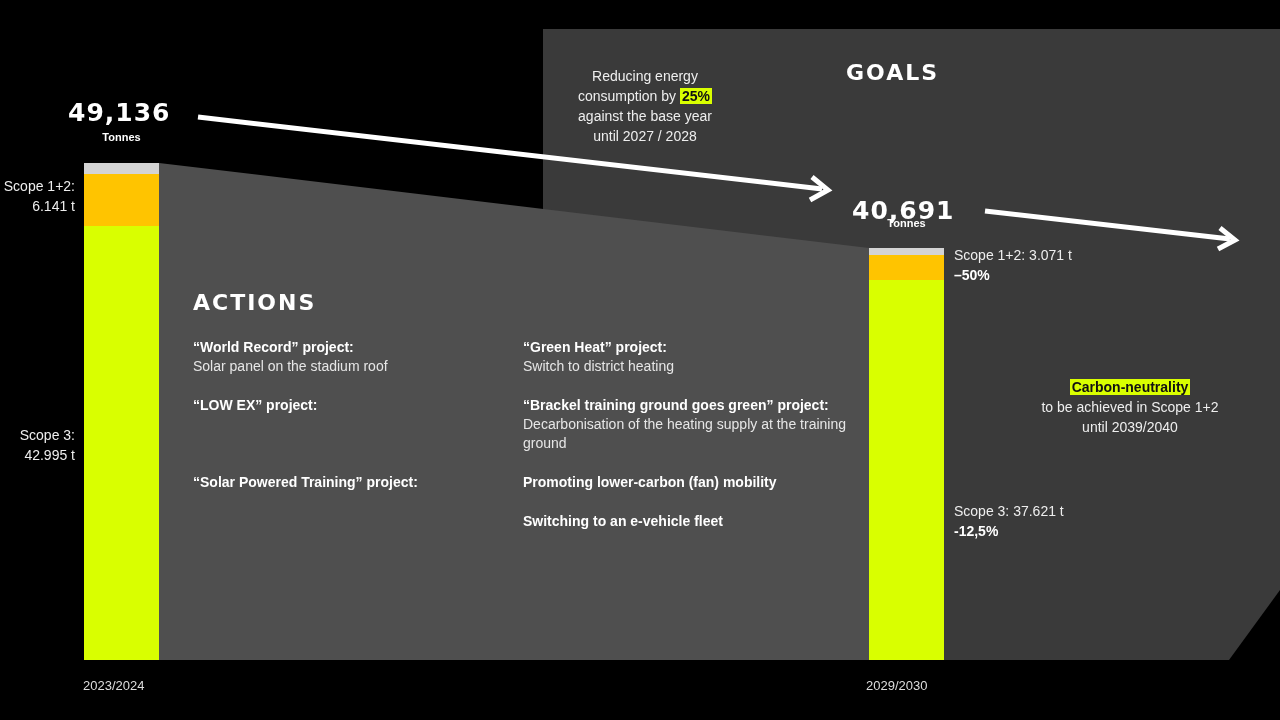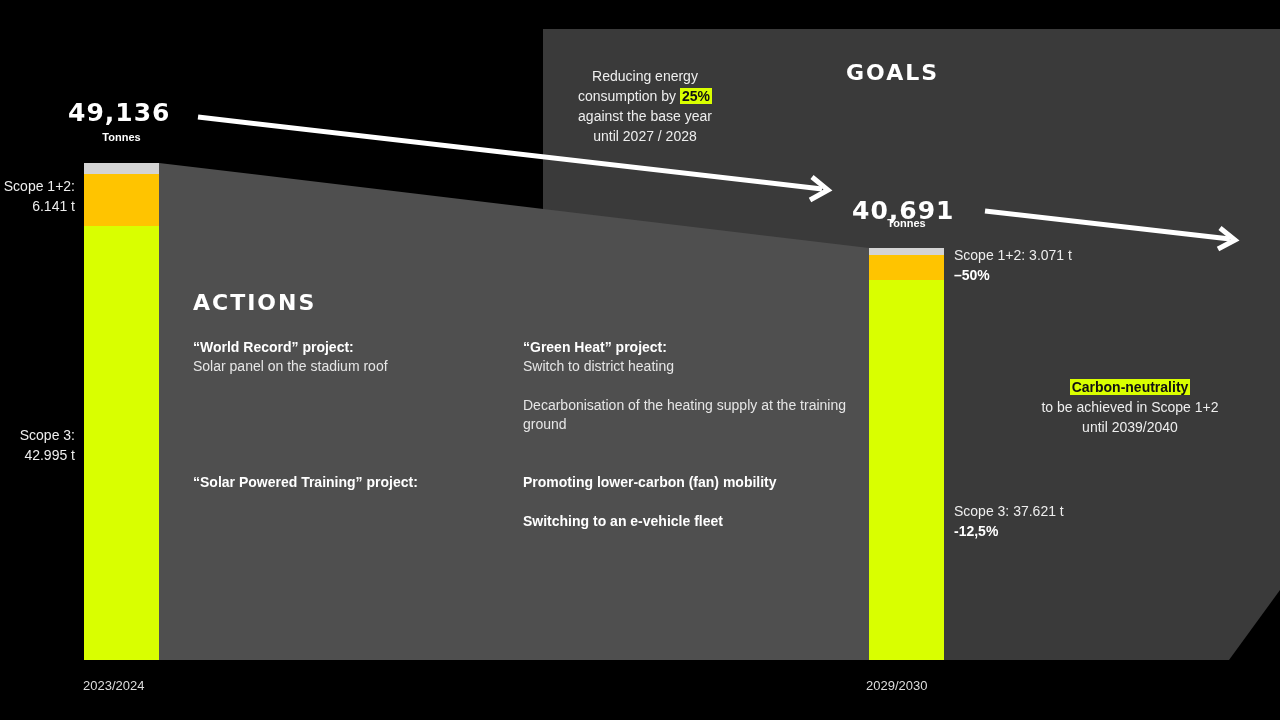--- a/index.html
+++ b/index.html
@@ -73,22 +73,22 @@
   <div>until 2027 / 2028</div>
 </div>
 <div class="abs lbl" style="left:1020px;top:377px;width:220px;text-align:center;">
   <div><span class="hl">Carbon-neutrality</span></div>
   <div>to be achieved in Scope 1+2</div>
   <div>until 2039/2040</div>
 </div>
 
 <div class="abs heading" style="left:193px;top:290px;">ACTIONS</div>
 <div class="abs act" style="left:193px;top:338px;width:320px;"><b>“World Record” project:</b><span>Solar panel on the stadium roof</span></div>
-<div class="abs act" style="left:193px;top:396px;width:320px;"></div>
+<div class="abs act" style="left:193px;top:396px;width:320px;"><b>“LOW EX” project:</b></div>
 <div class="abs act" style="left:193px;top:473px;width:320px;"><b>“Solar Powered Training” project:</b></div>
 <div class="abs act" style="left:523px;top:338px;width:330px;"><b>“Green Heat” project:</b><span>Switch to district heating</span></div>
-<div class="abs act" style="left:523px;top:396px;width:330px;"><span>Decarbonisation of the heating supply at the training ground</span></div>
+<div class="abs act" style="left:523px;top:396px;width:330px;"><b>“Brackel training ground goes green” project:</b><span>Decarbonisation of the heating supply at the training ground</span></div>
 <div class="abs act" style="left:523px;top:473px;width:330px;">
     <b>Promoting lower-carbon (fan) mobility</b>
   </div>
 <div class="abs act" style="left:523px;top:512px;width:330px;">
     <b>Switching to an e-vehicle fleet</b>
   </div>
 
 </body></html>

